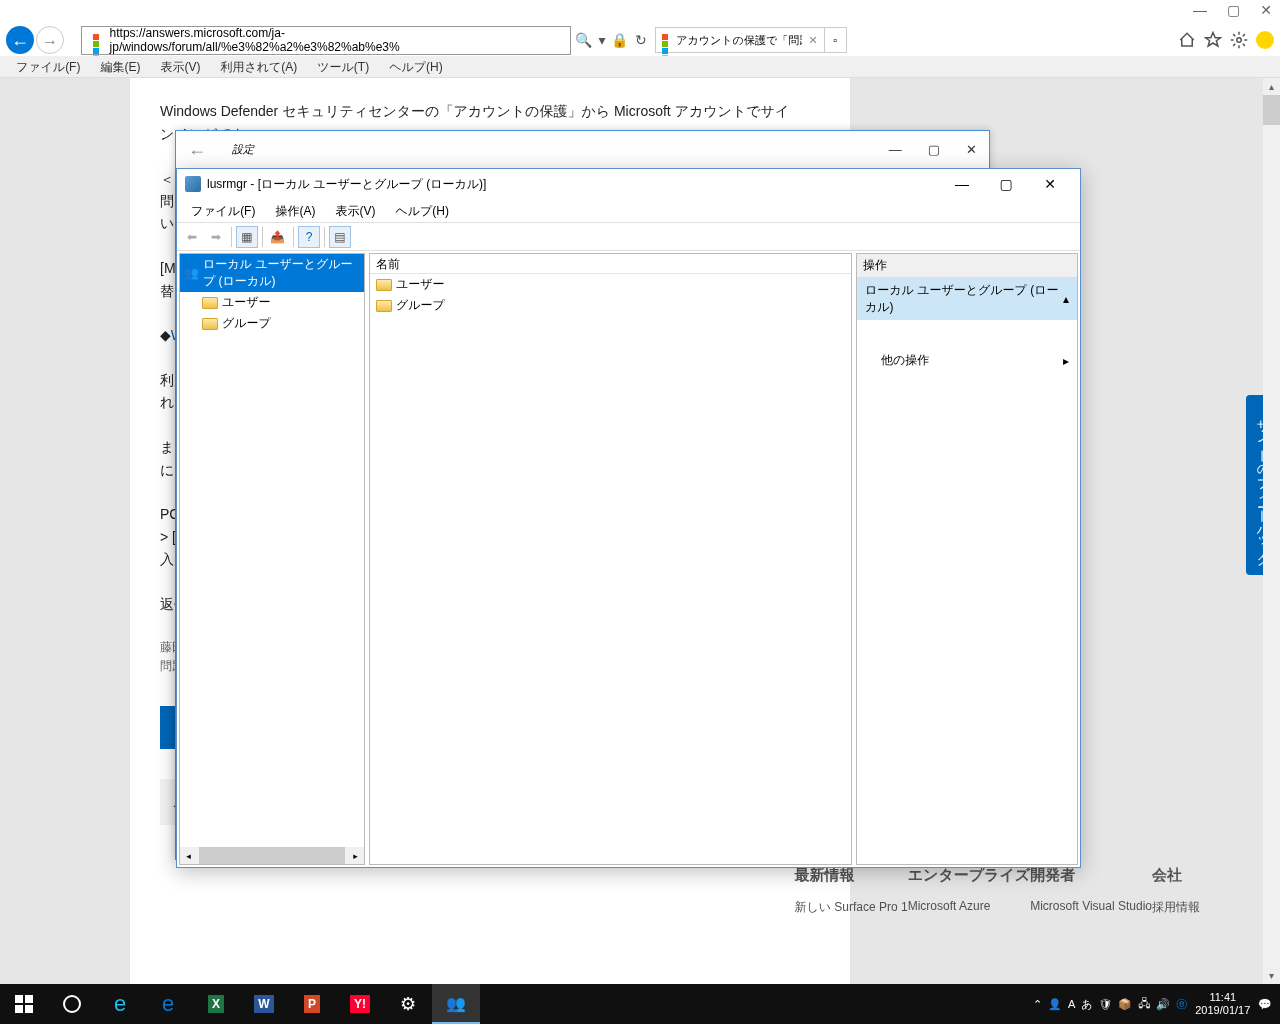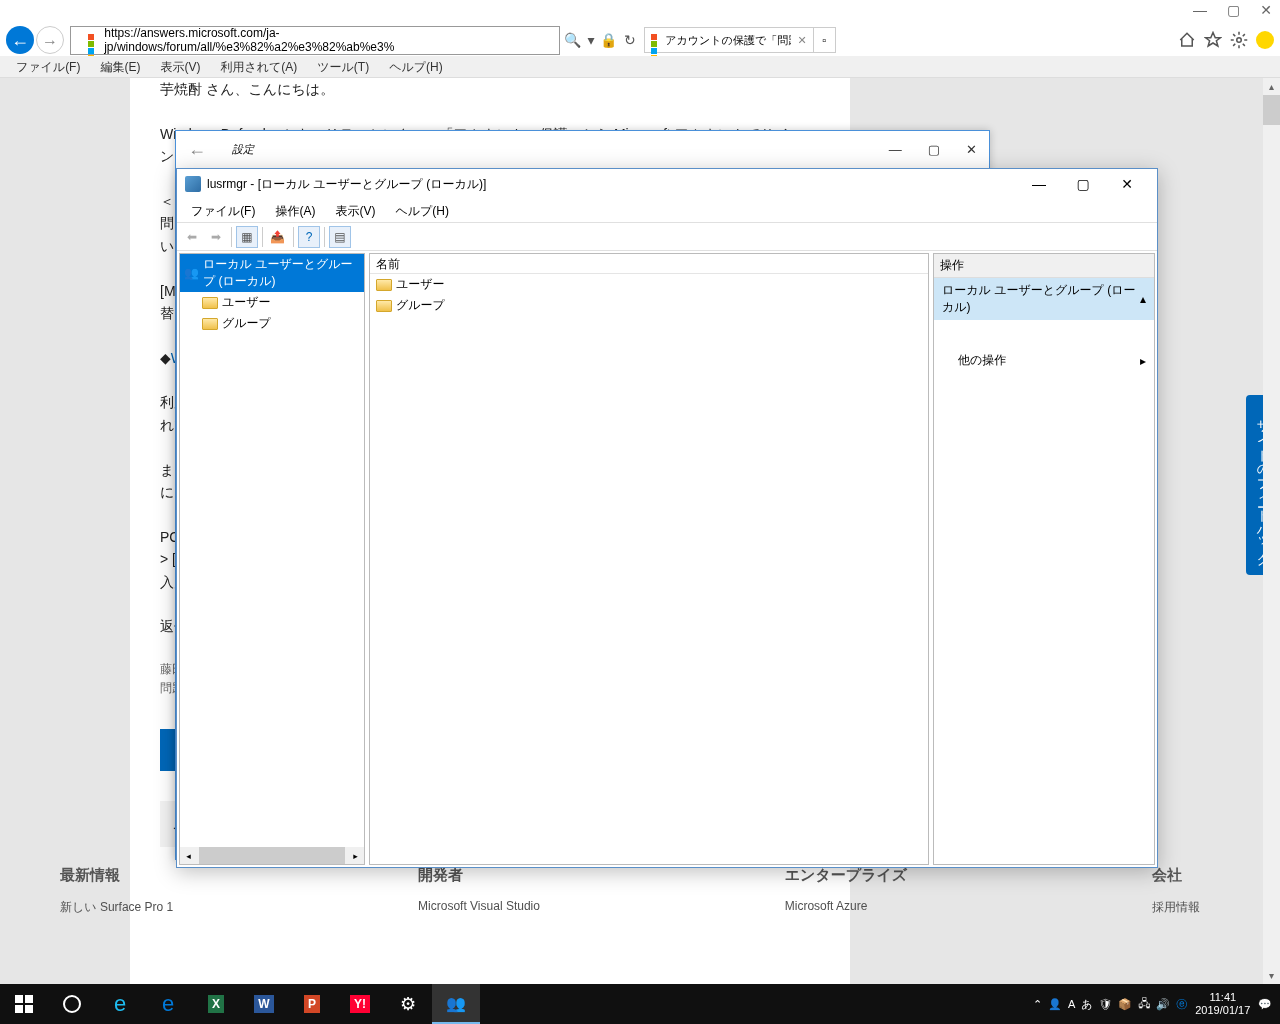--- a/index.html
+++ b/index.html
@@ -6,21 +6,21 @@
 body { width: 1280px; height: 1024px; background: #fff; overflow: hidden; position: relative; }
 
 
 .top-controls { position: absolute; top: 2px; right: 8px; display: flex; gap: 20px; }
 .top-controls span { color: #666; font-size: 14px; cursor: default; }
 
 
 .ie-bar { position: absolute; top: 24px; left: 0; right: 0; height: 32px; display: flex; align-items: center; padding: 0 6px; background: #fff; }
 .ie-back { width: 28px; height: 28px; background: #0078d7; border-radius: 50%; display: flex; align-items: center; justify-content: center; color: #fff; font-size: 18px; }
 .ie-forward { width: 28px; height: 28px; border: 1px solid #ccc; border-radius: 50%; display: flex; align-items: center; justify-content: center; color: #888; margin-left: 2px; }
-.url-box { flex: 0 0 490px; height: 29px; border: 1px solid #999; padding: 0 16px; display: flex; align-items: center; font-size: 12px; margin-left: 6px; }
+.url-box { flex: 0 0 490px; height: 29px; border: 1px solid #999; padding: 0 10px; display: flex; align-items: center; font-size: 12px; margin-left: 17px; }
 .url-box .ms-icon { width: 14px; height: 14px; margin-right: 4px; display: inline-flex; flex-wrap: wrap; }
 .url-box .ms-icon span { width: 6px; height: 6px; margin: 0.5px; }
 .url-box .ms-icon span:nth-child(1){background:#f25022;} .url-box .ms-icon span:nth-child(2){background:#7fba00;}
 .url-box .ms-icon span:nth-child(3){background:#00a4ef;} .url-box .ms-icon span:nth-child(4){background:#ffb900;}
 .url-controls { display: flex; align-items: center; gap: 6px; margin-left: 4px; color: #555; font-size: 14px; }
 .tab-bar { display: flex; margin-left: 8px; }
 .tab { border: 1px solid #ccc; height: 26px; display: flex; align-items: center; padding: 0 6px; font-size: 11px; background: #fff; max-width: 170px; }
 .tab .tab-close { margin-left: 6px; color: #888; }
 .new-tab { width: 22px; height: 26px; border: 1px solid #ccc; border-left: none; display: flex; align-items: center; justify-content: center; font-size: 11px; }
 .ie-icons { margin-left: auto; display: flex; gap: 8px; align-items: center; }
@@ -31,42 +31,42 @@
 .ie-menu { position: absolute; top: 56px; left: 0; right: 0; height: 22px; display: flex; padding: 0 6px; font-size: 12px; color: #333; background: #f0f0f0; border-bottom: 1px solid #ddd; }
 .ie-menu span { padding: 3px 10px; }
 
 
 .page { position: absolute; top: 78px; left: 0; right: 0; bottom: 40px; background: #e6e6e6; overflow: hidden; }
 .page-inner { background: #fff; margin: 0 auto; width: 720px; padding: 0 30px 0 30px; height: 100%; position: relative; left: -150px; }
 .page-content { font-size: 14px; color: #222; line-height: 1.6; }
 .page-content a { color: #0067b8; text-decoration: none; }
 .reply-btn { background: #0067b8; color: #fff; padding: 10px 24px; display: inline-block; margin-top: 30px; font-size: 14px; }
 
-.footer-cols { position: absolute; bottom: 60px; left: 60px; right: 80px; display: flex; justify-content: space-between; font-size: 13px; color: #505050; }
+.footer-cols { position: absolute; bottom: 60px; left: 60px; right: 80px; display: flex; justify-content: flex-end; font-size: 13px; color: #505050; }
 .footer-cols .col h4 { font-size: 15px; font-weight: 600; margin-bottom: 14px; color: #555; }
 .footer-cols .col div { margin-bottom: 8px; font-size: 12px; }
 
 
 .feedback-tab { position: absolute; right: 0; top: 395px; width: 34px; height: 180px; background: #0067b8; color: #fff; writing-mode: vertical-rl; display: flex; align-items: center; justify-content: center; font-size: 13px; border-radius: 4px 0 0 4px; }
 
 
 .vscroll { position: absolute; right: 0; top: 78px; width: 17px; bottom: 40px; background: #f0f0f0; }
 .vscroll .thumb { width: 17px; height: 30px; background: #ccc; position: absolute; top: 0; }
 .vscroll .arrow { position: absolute; width: 17px; height: 17px; display: flex; align-items: center; justify-content: center; color: #666; font-size: 10px; }
 
 
 .settings-window { position: absolute; left: 175px; top: 130px; width: 815px; height: 730px; background: #fff; border: 1px solid #4a90d9; box-shadow: 0 0 8px rgba(0,0,0,0.2); }
 .settings-title { height: 36px; display: flex; align-items: center; padding: 0 12px; }
 .settings-title .back { font-size: 18px; color: #888; margin-right: 26px; }
 .settings-title .txt { font-size: 11px; font-style: italic; }
 .settings-title .wc { margin-left: auto; display: flex; gap: 26px; }
 .settings-title .wc span { color: #333; font-size: 13px; }
 
 
-.mmc-window { position: absolute; left: 176px; top: 168px; width: 982px; height: 700px; background: #fff; border: 1px solid #5a8fc8; box-shadow: 0 4px 20px rgba(0,0,0,0.25); }
+.mmc-window { position: absolute; left: 176px; top: 168px; width: 905px; height: 700px; background: #fff; border: 1px solid #5a8fc8; box-shadow: 0 4px 20px rgba(0,0,0,0.25); }
 .mmc-title { height: 30px; background: #fff; display: flex; align-items: center; padding: 0 8px; font-size: 12px; }
 .mmc-title .icon { width: 16px; height: 16px; margin-right: 6px; background: linear-gradient(135deg, #5a9fd4, #2e6da4); border-radius: 2px; }
 .mmc-title .wc { margin-left: auto; display: flex; }
 .mmc-title .wc span { width: 44px; height: 28px; display: flex; align-items: center; justify-content: center; font-size: 14px; }
 
 .mmc-menu { height: 24px; display: flex; font-size: 12px; padding: 0 4px; border-bottom: 1px solid #e0e0e0; }
 .mmc-menu span { padding: 4px 10px; }
 
 .mmc-toolbar { height: 28px; display: flex; align-items: center; padding: 0 4px; gap: 2px; border-bottom: 1px solid #e0e0e0; }
 .mmc-toolbar .tbtn { width: 22px; height: 22px; border: 1px solid transparent; display: flex; align-items: center; justify-content: center; font-size: 12px; color: #555; }
@@ -161,21 +161,20 @@
   <span>編集(E)</span>
   <span>表示(V)</span>
   <span>利用されて(A)</span>
   <span>ツール(T)</span>
   <span>ヘルプ(H)</span>
 </div>
 
 <div class="page">
   <div class="page-inner">
     <div class="page-content">
-      <div>芋焼酎 さん、こんにちは。</div>
       <br>
       <div>Windows Defender セキュリティセンターの「アカウントの保護」から Microsoft アカウントでサイ</div>
       <div>ンインができ</div>
       <br>
       <div><span>＜</span><a href="#">こちらの</a></div>
       <div>問をされて</div>
       <div>いるようで</div>
       <br>
       <div>[Microsoft</div>
       <div>替えができ</div>
@@ -201,26 +200,26 @@
       <div class="reply-btn">返信</div>
       <div style="margin-top:30px;background:#f2f2f2;padding:12px;">この回答で</div>
     </div>
   </div>
   <div class="footer-cols">
     <div class="col">
         <h4>最新情報</h4>
         <div>新しい Surface Pro 1</div>
       </div>
     <div class="col">
+        <h4>エンタープライズ</h4>
+        <div>Microsoft Azure</div>
+      </div>
+    <div class="col">
         <h4>開発者</h4>
         <div>Microsoft Visual Studio</div>
-      </div>
-    <div class="col">
-        <h4>エンタープライズ</h4>
-        <div>Microsoft Azure</div>
       </div>
     <div class="col">
         <h4>会社</h4>
         <div>採用情報</div>
       </div>
   </div>
 </div>
 
 <div class="feedback-tab">サイトのフィードバック</div>
 

